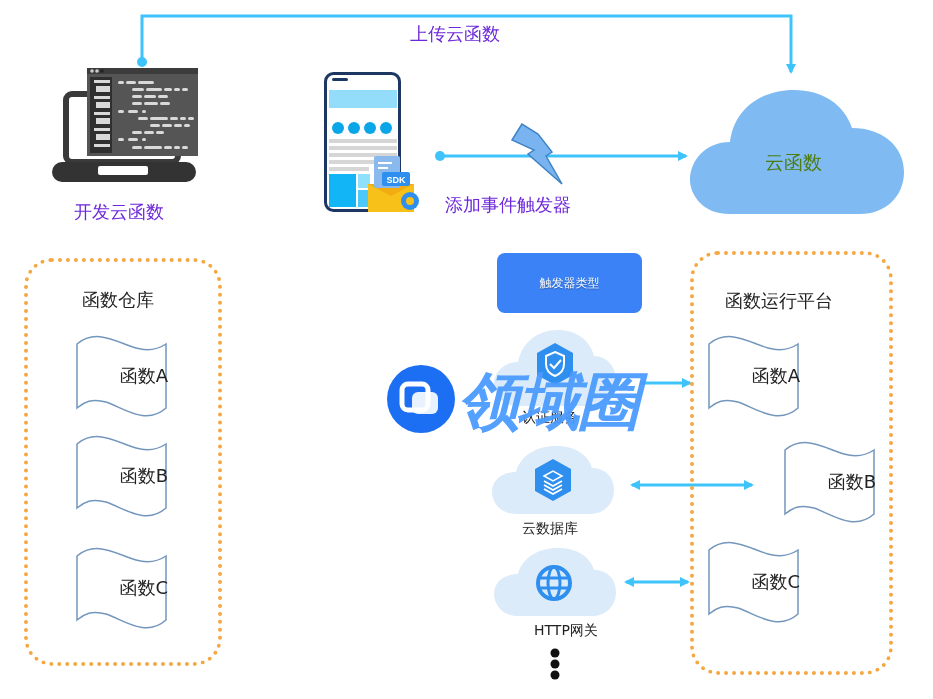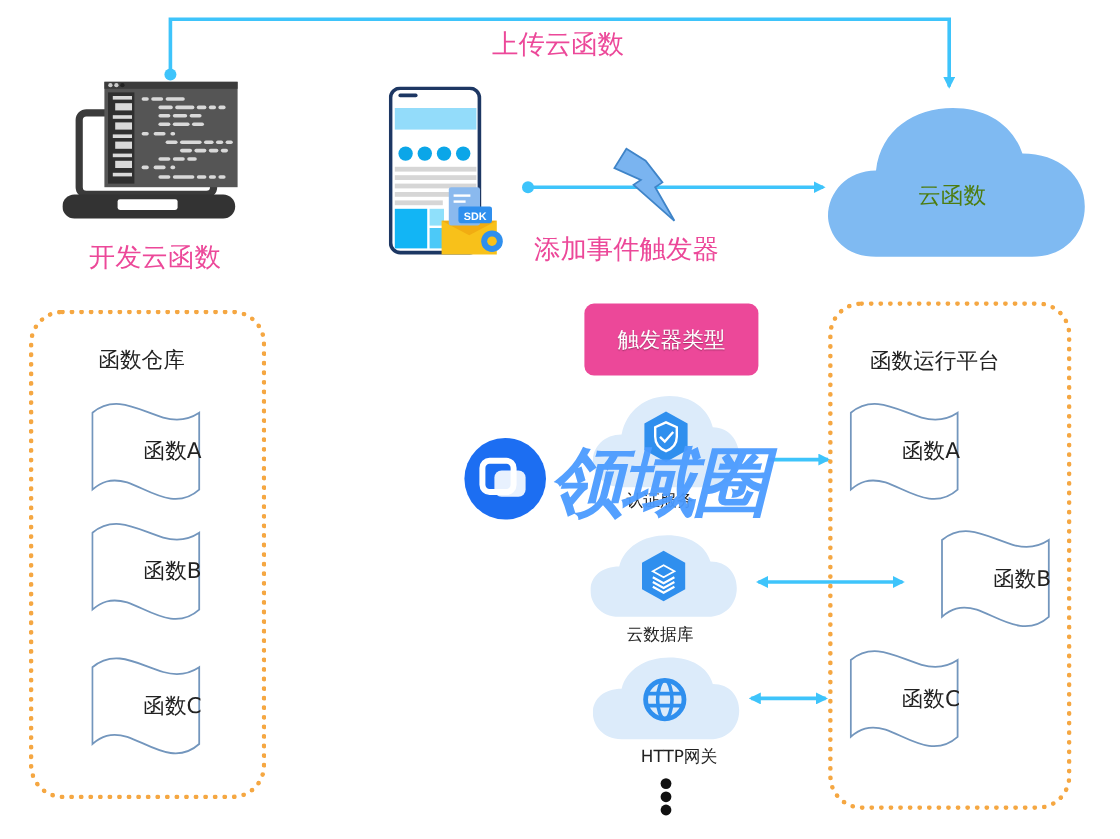--- a/index.html
+++ b/index.html
@@ -1,27 +1,27 @@
 <!DOCTYPE html>
 <html><head>
 <meta charset="utf-8">
 <style>
   html, body { margin: 0; padding: 0; background: #ffffff; }
   body { width: 933px; height: 699px; position: relative; overflow: hidden;
          font-family: "DejaVu Sans", "Liberation Sans", sans-serif; color: #222; }
   .abs { position: absolute; }
-  .label { position: absolute; font-size: 22px; color: #ec4899; white-space: nowrap; }
+  .label { position: absolute; font-size: 18px; color: #6d28d9; white-space: nowrap; }
   .small-label { position: absolute; font-size: 14px; color: #222; white-space: nowrap; }
   .group-box { position: absolute; border: 4px dotted #f5a742; border-radius: 28px; box-sizing: border-box; }
   .group-title { position: absolute; font-size: 18px; color: #222; white-space: nowrap; }
   .doc { position: absolute; width: 92px; height: 86px; }
   .doc svg { position: absolute; left: 0; top: 0; }
   .doc span { position: absolute; left: 0; right: 0; top: 30px; text-align: right; font-size: 18px; color: #222; }
-  .trigger-btn { position: absolute; left: 487px; top: 253px; width: 145px; height: 60px;
-                 background: #ec4899; border-radius: 8px; color: #fff; font-size: 18px;
+  .trigger-btn { position: absolute; left: 497px; top: 253px; width: 145px; height: 60px;
+                 background: #3b82f6; border-radius: 8px; color: #fff; font-size: 12px;
                  display: flex; align-items: center; justify-content: center; text-shadow: 0 1px 1px rgba(0,0,0,0.35); }
   .cloud-big-label { position: absolute; left: 765px; top: 150px; font-size: 19px; color: #4d7c0f; text-align: center; }
 </style>
 </head>
 <body>
 
 <svg class="abs" style="left:0;top:0" width="933" height="699">
   <defs>
     <marker id="arrowBlue" markerWidth="10" markerHeight="10" refX="8" refY="5" orient="auto" markerUnits="userSpaceOnUse">
       <path d="M0,0 L10,5 L0,10 z" fill="#3ec4fb"></path>

